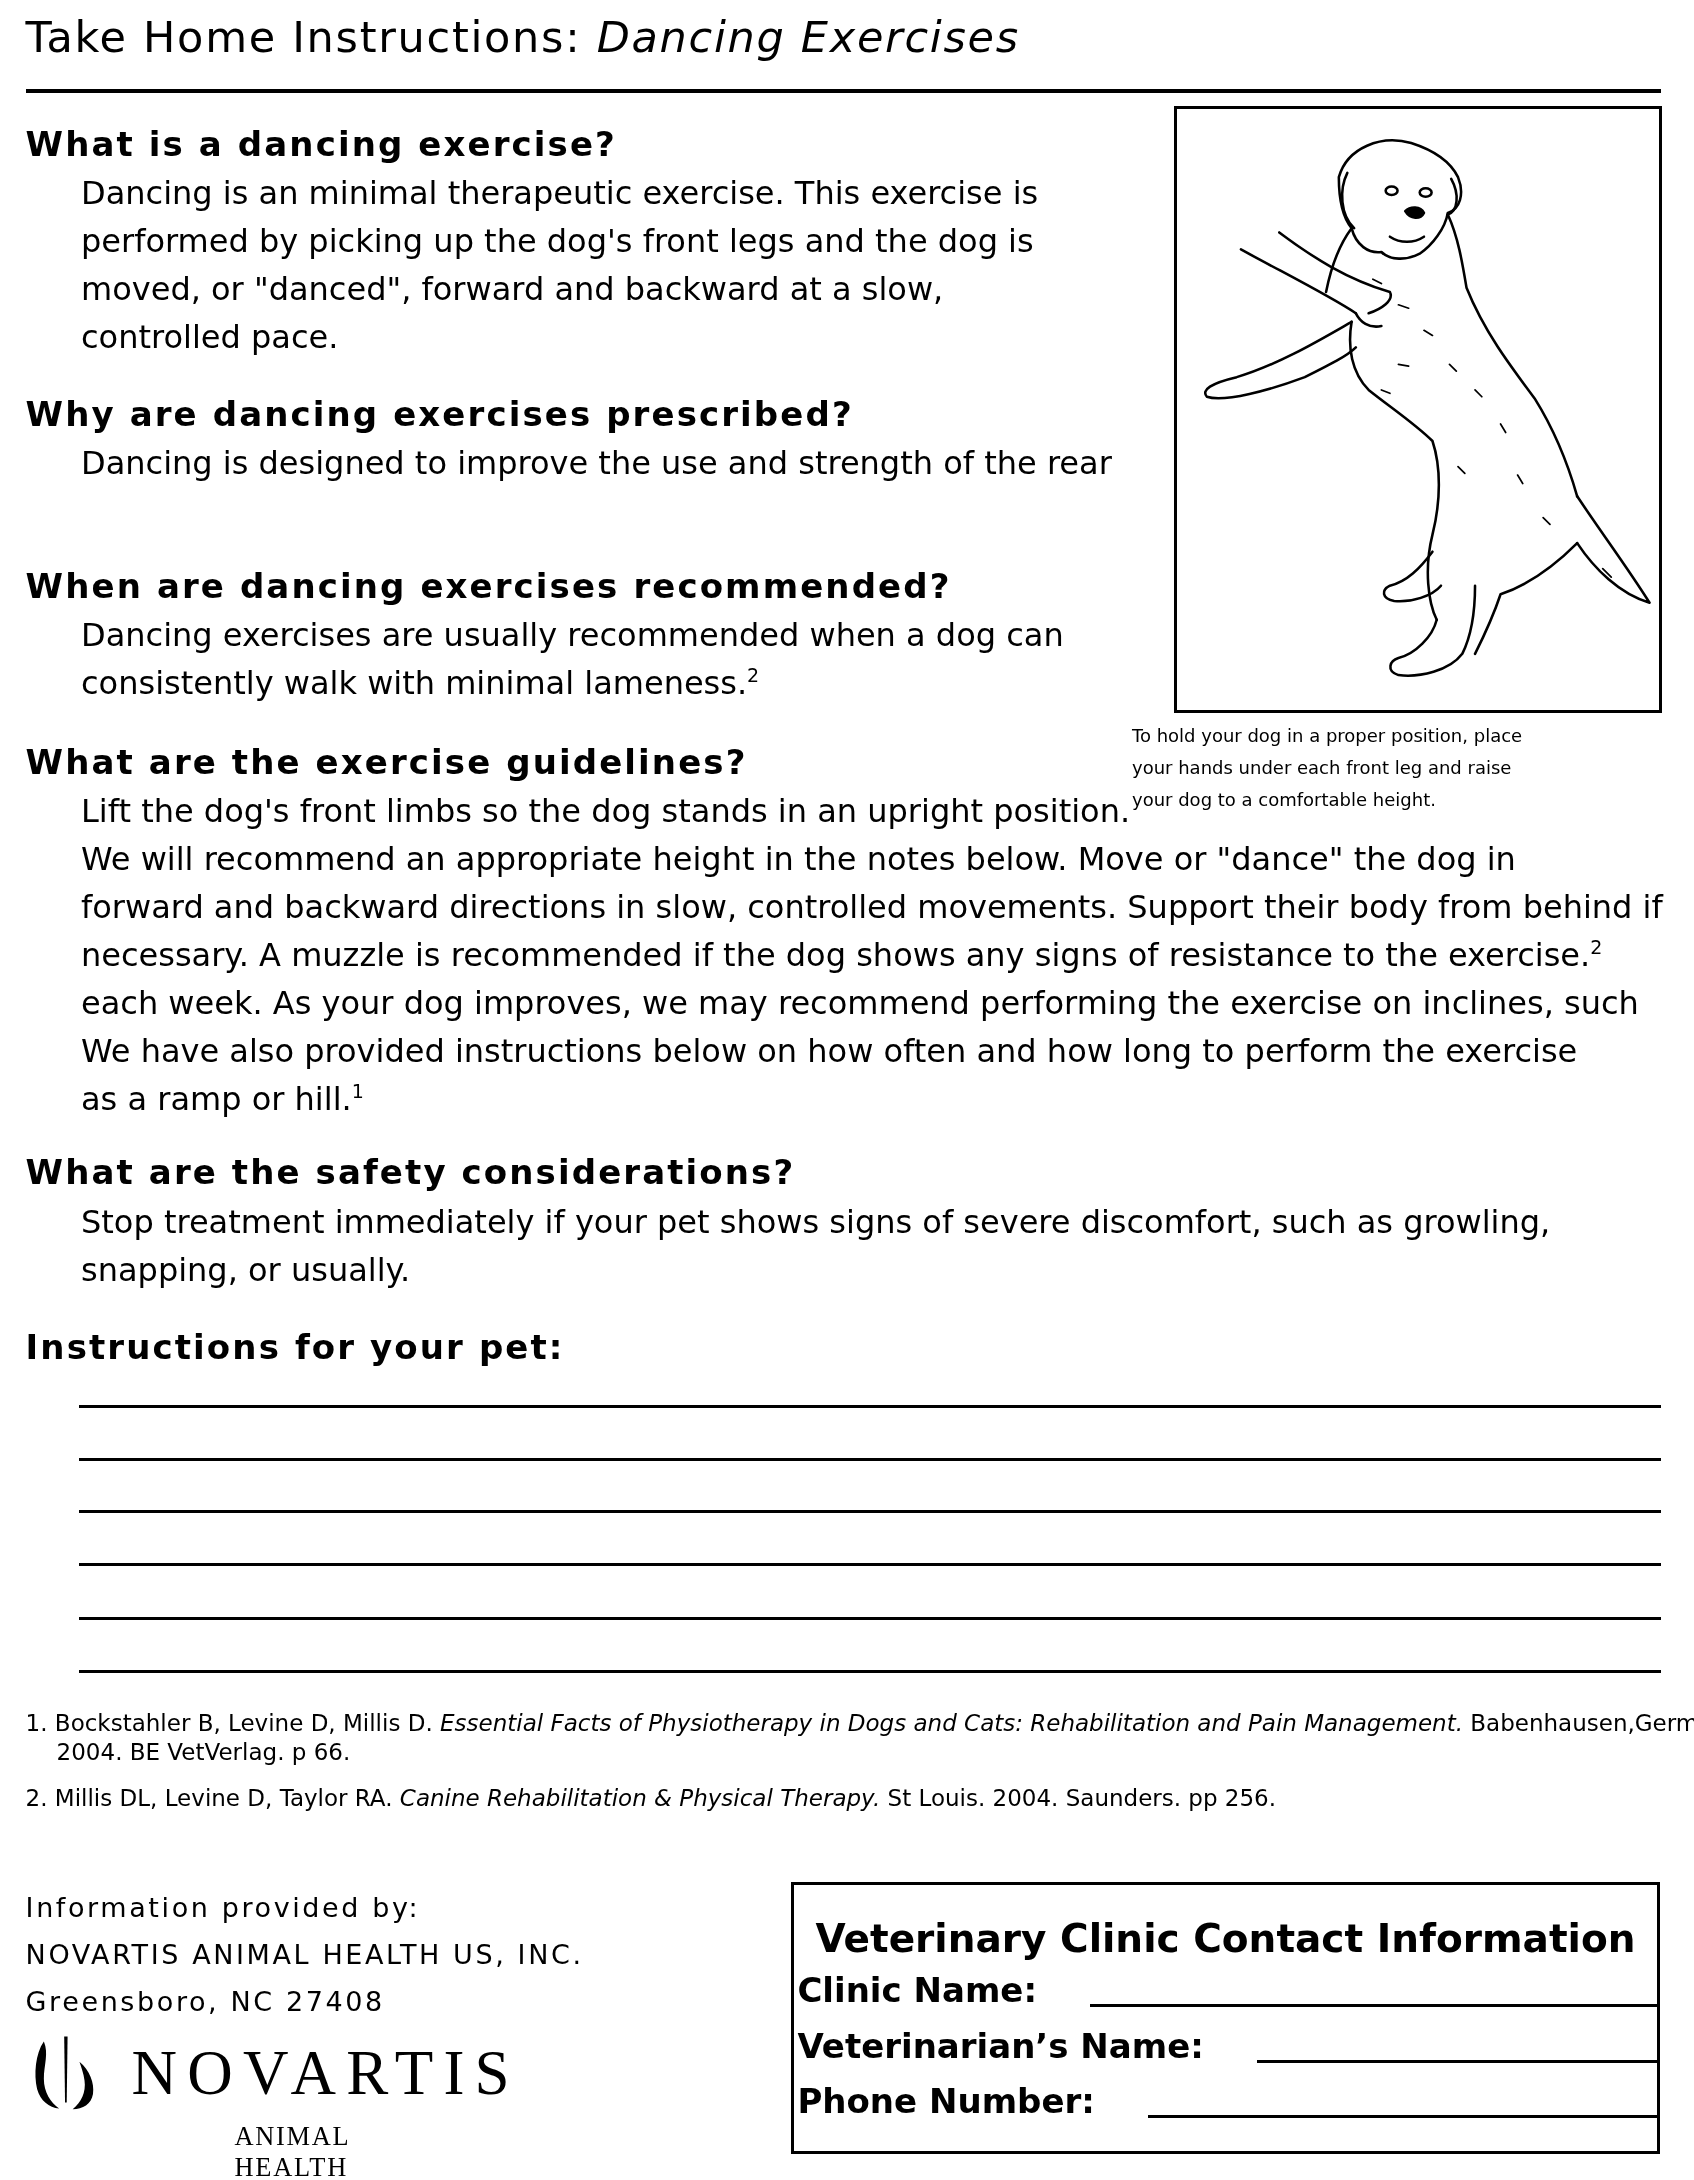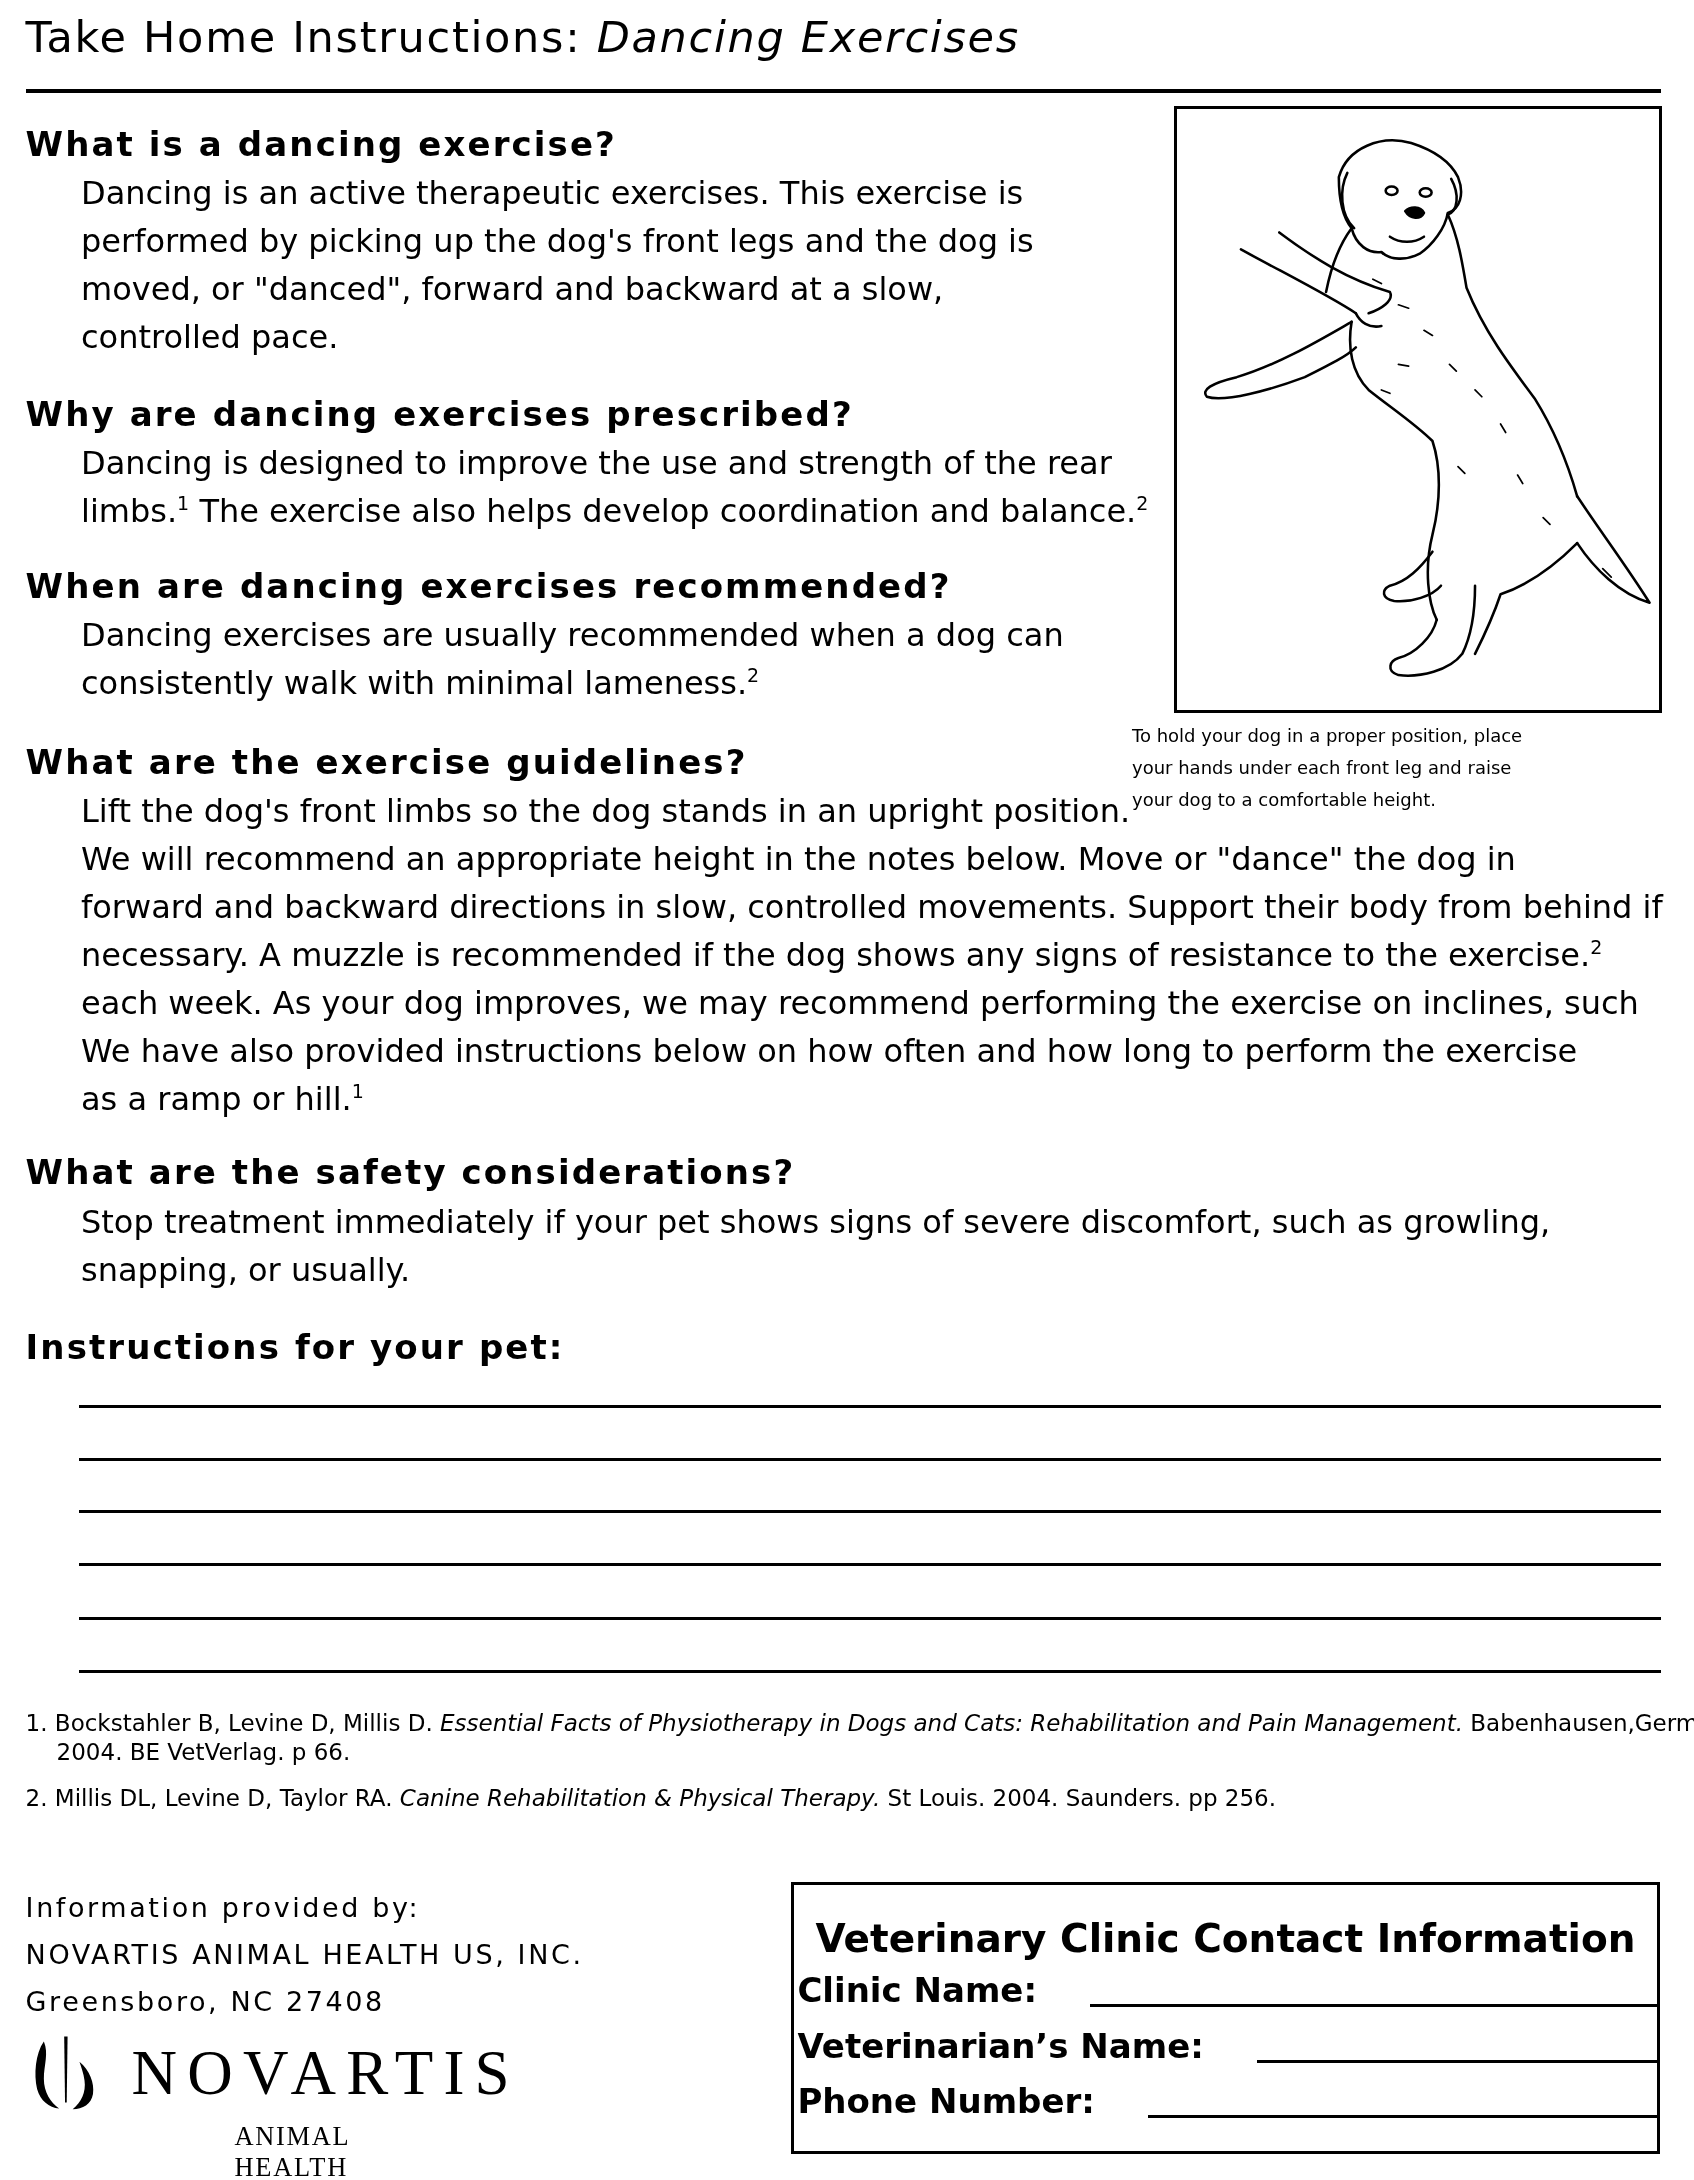--- a/index.html
+++ b/index.html
@@ -42,30 +42,29 @@
 <body>
 
 <div class="abs title">
   <span>Take Home Instructions:</span>
   <em>Dancing Exercises</em>
 </div>
 <div class="abs top-rule"></div>
 
 <div class="abs h2" style="top:124px">What is a dancing exercise?</div>
 <div class="abs body" style="top:169px">
-  <span class="line">Dancing is an active therapeutic exercises. This exercise is</span>
+  <span class="line">Dancing is an minimal therapeutic exercise. This exercise is</span>
   <span class="line">performed by picking up the dog's front legs and the dog is</span>
   <span class="line">moved, or "danced", forward and backward at a slow,</span>
   <span class="line">controlled pace.</span>
 </div>
 
 <div class="abs h2" style="top:394px">Why are dancing exercises prescribed?</div>
 <div class="abs body" style="top:439px">
   <span class="line">Dancing is designed to improve the use and strength of the rear</span>
-  <span class="line"><span>limbs.</span><sup>1</sup><span> The exercise also helps develop coordination and balance.</span><sup>2</sup></span>
 </div>
 
 <div class="abs h2" style="top:566px">When are dancing exercises recommended?</div>
 <div class="abs body" style="top:611px">
   <span class="line">Dancing exercises are usually recommended when a dog can</span>
   <span class="line"><span>consistently walk with minimal lameness.</span><sup>2</sup></span>
 </div>
 
 <div class="abs fig-box">
   <svg viewBox="0 0 566 706" fill="none" stroke="#000" stroke-width="3" stroke-linecap="round" stroke-linejoin="round">

